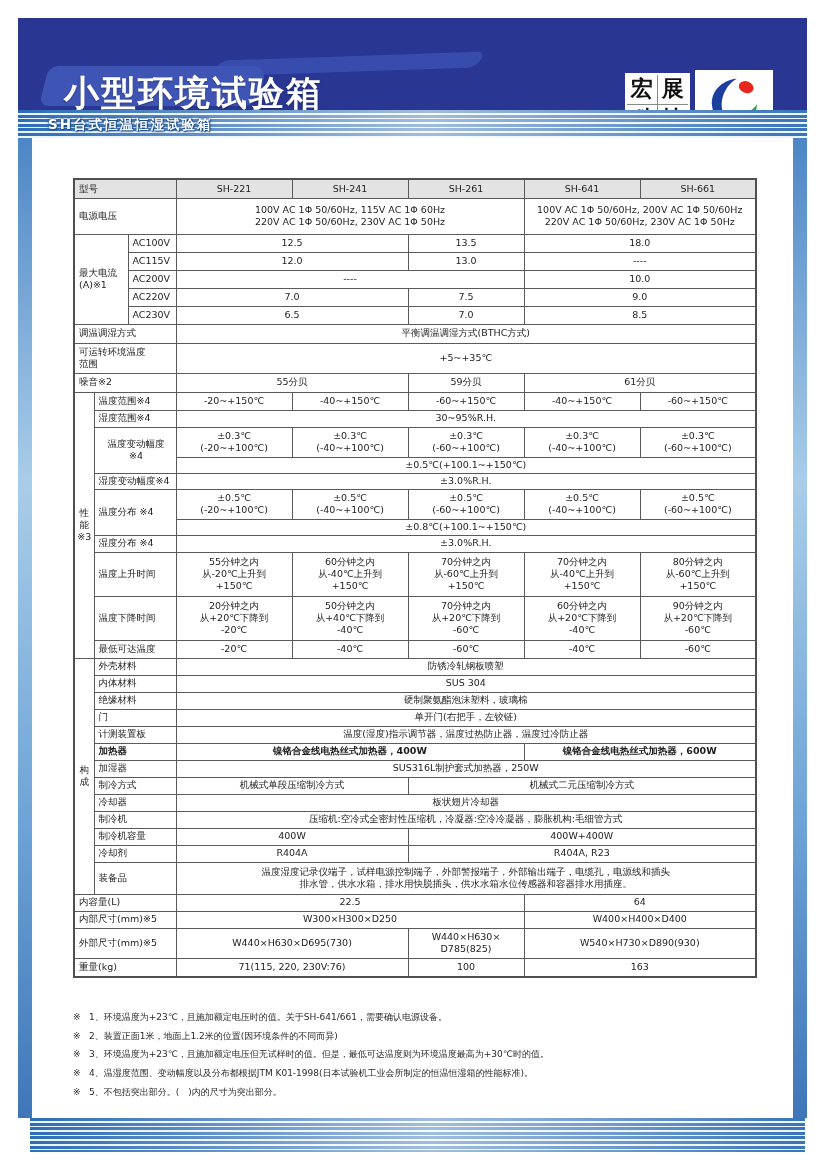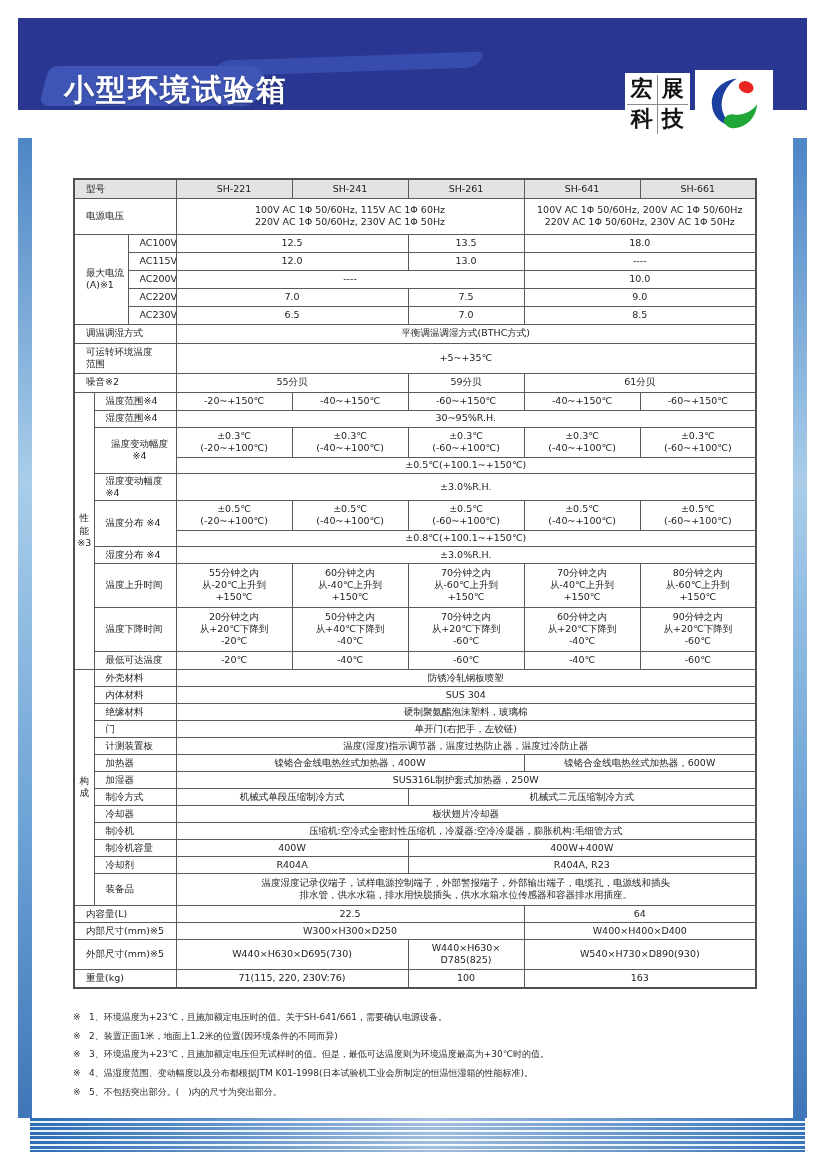--- a/index.html
+++ b/index.html
@@ -20,21 +20,21 @@
     background:#3f55b6;border-radius:9px 14px 14px 9px;
     transform:skewX(-14deg);
   }
   .title-swoosh-tail{
     position:absolute;left:200px;top:38px;width:260px;height:16px;
     background:#3a50b0;border-radius:10px;transform:skewX(-35deg) rotate(-2deg);
     opacity:.85;
   }
   .page-title{
     position:absolute;left:46px;top:52px;width:300px;
-    color:#ffffff;font-size:30px;font-weight:bold;letter-spacing:2px;
+    color:#ffffff;font-size:35px;font-weight:bold;letter-spacing:2px;
     text-shadow:0 1px 2px rgba(0,0,0,.35);
   }
   .stripe-band{
     background:
       linear-gradient(90deg, rgba(255,255,255,0) 0%, rgba(255,255,255,.55) 52%, rgba(255,255,255,.05) 100%),
       repeating-linear-gradient(180deg,#2e6db6 0px,#2e6db6 3px,#eaf4fb 3px,#eaf4fb 4.6px);
   }
   .subtitle-band{
     position:absolute;left:18px;top:110px;width:789px;height:28px;
   }
@@ -78,21 +78,21 @@
     border:2px solid #4f4f4f;
   }
   table.spec td{
     border:1px solid #5a5a5a;
     font-size:9.5px;line-height:1.28;color:#1d1d1d;
     text-align:center;vertical-align:middle;
     padding:1px 2px;white-space:pre-line;overflow:hidden;
     box-sizing:border-box;
   }
   table.spec tr.hdr td{background:#e3e3e3;}
-  table.spec td.lab{text-align:left;padding-left:11px;}
+  table.spec td.lab{text-align:left;padding-left:4px;}
   table.spec td.glab{text-align:center;padding:0 1px;}
   table.spec td.a-c{text-align:center;}
 
   
   .footnotes{position:absolute;left:73px;top:1012px;width:690px;}
   .fn{display:flex;font-size:9px;color:#2a2a2a;margin-bottom:7px;line-height:1.3;}
   .fn-mark{width:16px;flex:none;}
   .fn-text{flex:1;}
 </style>
 </head>
@@ -114,20 +114,23 @@
 
     <div class="logo-mark-box">
       <svg width="62" height="58" viewBox="0 0 100 100">
         <path d="M55 6 C26 10 10 30 12 52 C14 72 27 84 46 88 C31 72 26 56 30 40 C34 25 43 13 55 6 Z" fill="#1b3f9e"></path>
         <ellipse cx="71" cy="21" rx="13" ry="10" fill="#e8251f" transform="rotate(22 71 21)"></ellipse>
         <path d="M50 92 C72 90 88 74 90 50 C81 63 66 70 50 68 C40 67 33 72 32 80 C36 88 43 92 50 92 Z" fill="#1fa637"></path>
       </svg>
     </div>
   </div>
 
+  <div class="subtitle-band stripe-band">
+    <div class="page-subtitle">SH台式恒温恒湿试验箱</div>
+  </div>
 
   <div class="side-strip left"></div>
   <div class="side-strip right"></div>
 
   <div class="table-wrap">
     <table class="spec">
       <colgroup>
         <col style="width:20px">
           <col style="width:34px">
           <col style="width:48px">
@@ -314,21 +317,21 @@
             <td colspan="5" class="val">硬制聚氨酯泡沫塑料，玻璃棉</td>
           </tr>
           <tr style="height: 17px;">
             <td colspan="2" class="lab">门</td>
             <td colspan="5" class="val">单开门(右把手，左铰链)</td>
           </tr>
           <tr style="height: 17px;">
             <td colspan="2" class="lab">计测装置板</td>
             <td colspan="5" class="val">温度(湿度)指示调节器，温度过热防止器，温度过冷防止器</td>
           </tr>
-          <tr style="height: 17px;">
+          <tr style="height: 17px; font-weight: bold;">
             <td colspan="2" class="lab">加热器</td>
             <td colspan="3" class="val">镍铬合金线电热丝式加热器，400W</td>
             <td colspan="2" class="val">镍铬合金线电热丝式加热器，600W</td>
           </tr>
           <tr style="height: 17px;">
             <td colspan="2" class="lab">加湿器</td>
             <td colspan="5" class="val">SUS316L制护套式加热器，250W</td>
           </tr>
           <tr style="height: 17px;">
             <td colspan="2" class="lab">制冷方式</td>

